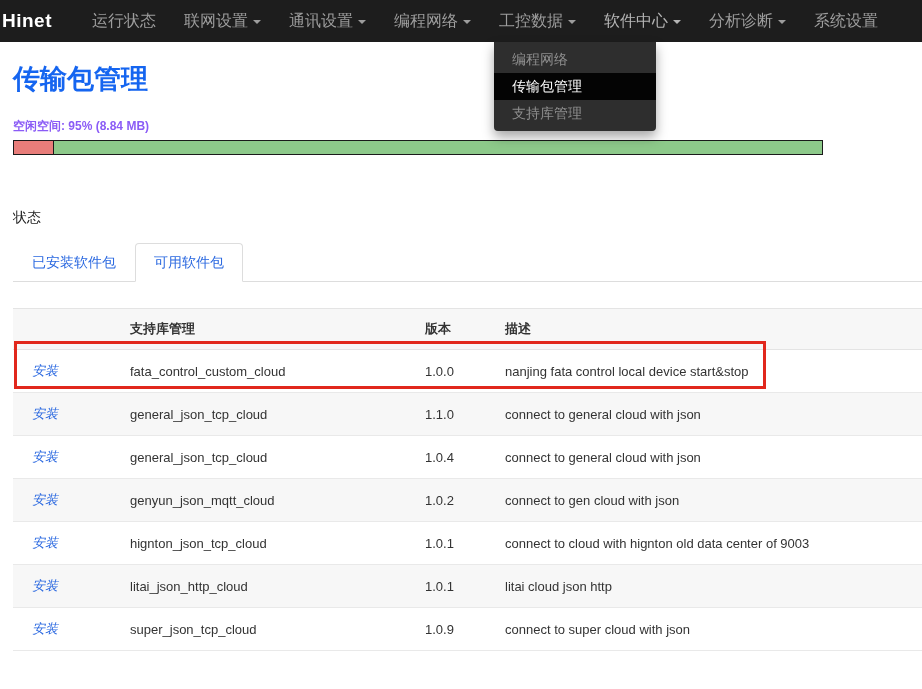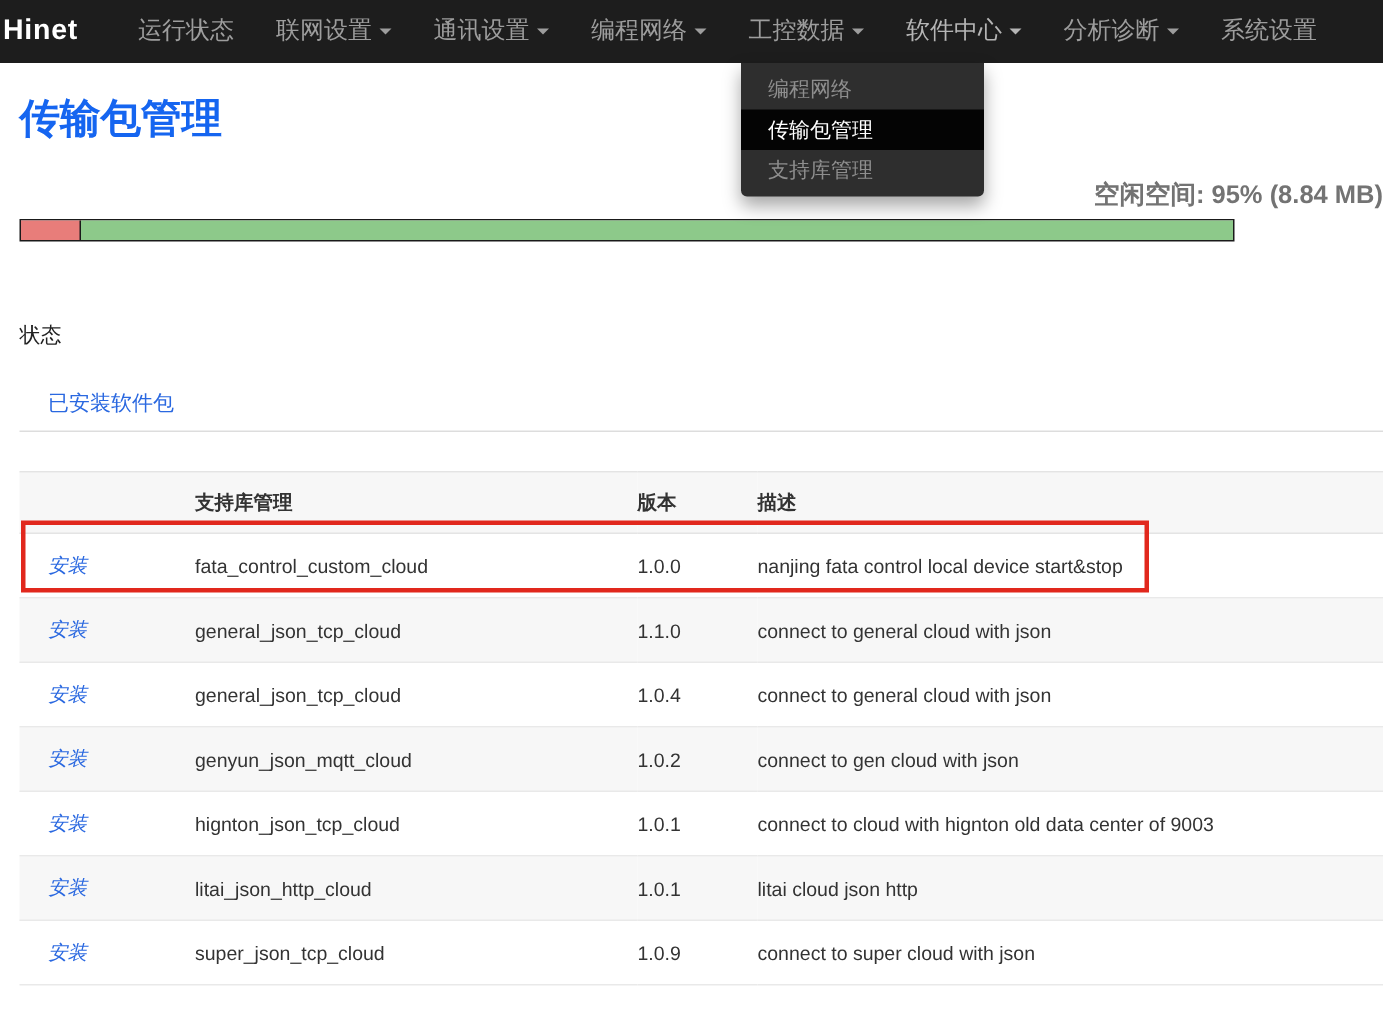--- a/index.html
+++ b/index.html
@@ -24,21 +24,21 @@
   .dropdown { position: absolute; left: 494px; top: 42px; width: 162px;
     background: #2e2e2e; z-index: 50; border-radius: 0 0 4px 4px;
     box-shadow: 0 6px 12px rgba(0,0,0,.35); padding: 4px 0; }
   .dropdown-item { display: block; color: #8e8e8e; font-size: 14px;
     line-height: 27px; padding-left: 18px; cursor: pointer; text-decoration: none; }
   .dropdown-item.active { background: #040404; color: #fff; }
 
   
   .content { padding-left: 13px; }
   .page-title { font-size: 27px; font-weight: bold; margin-top: 19px; }
-  .storage-line { margin-top: 21px; font-size: 17px; font-weight: bold; color: #737373; text-align: right; }
+  .storage-line { margin-top: 21px; font-size: 12px; font-weight: bold; color: #8b5cf6; }
   .progress-outer { margin-top: 5px; width: 810px; height: 15px;
     border: 1px solid #1a1a1a; display: flex; background: #fff; }
   .progress-used { height: 100%; border-right: 1px solid #1a1a1a; }
   .progress-free { height: 100%; flex: 1; }
 
   .status-heading { font-size: 14px; font-weight: normal; margin-top: 54px; color: #222; }
 
   
   .tabs { display: flex; margin-top: 16px;
     border-bottom: 1px solid #ddd; height: 39px; }
@@ -95,20 +95,21 @@
 
   <div class="progress-outer">
     <div class="progress-used" id="bar-used" style="width: 5%; background: rgb(232, 125, 122);"></div>
     <div class="progress-free" id="bar-free" style="background: rgb(141, 201, 138);"></div>
   </div>
 
   <h2 class="status-heading">状态</h2>
 
   <div class="tabs" id="tabs">
       <a class="tab" style="color: rgb(42, 104, 224);">已安装软件包</a>
+      <a class="tab active" style="color: rgb(42, 104, 224);">可用软件包</a>
     </div>
 
   <div class="table-wrap">
     <table>
       <colgroup>
           <col style="width:117px">
           <col style="width:295px">
           <col style="width:80px">
           <col>
         </colgroup>

